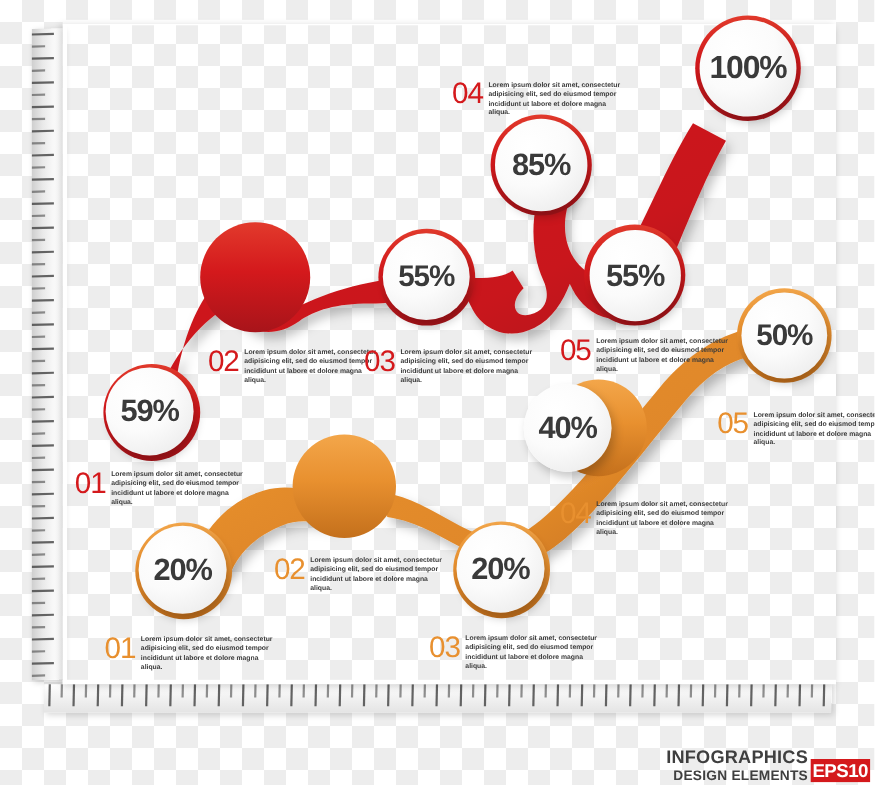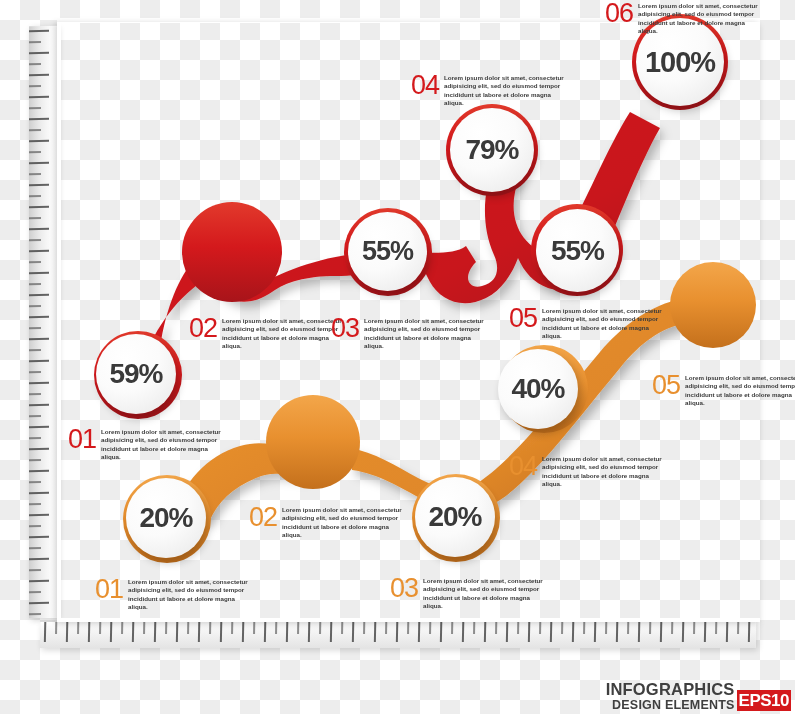--- a/index.html
+++ b/index.html
@@ -312,50 +312,47 @@
       <circle cx="167" cy="519" r="44" fill="url(#gOrg)"></circle>
       <circle cx="313" cy="442" r="47" fill="url(#gOrg)"></circle>
       <circle cx="456" cy="518" r="44" fill="url(#gOrg)"></circle>
       <circle cx="544" cy="389" r="44" fill="url(#gOrg)"></circle>
       <circle cx="713" cy="305" r="43" fill="url(#gOrg)"></circle>
     </g>
   </svg>
 
   <div class="bubble" style="left:96px;top:334px;width:80px;height:80px;font-size:28px;">59%</div>
   <div class="bubble" style="left:348px;top:212px;width:79px;height:79px;font-size:27px;">55%</div>
-  <div class="bubble" style="left:450px;top:108px;width:84px;height:84px;font-size:28px;">79%</div>
+  <div class="bubble" style="left:450px;top:108px;width:84px;height:84px;font-size:28px;">85%</div>
   <div class="bubble" style="left:536px;top:209px;width:83px;height:83px;font-size:28px;">55%</div>
   <div class="bubble" style="left:636px;top:18px;width:88px;height:88px;font-size:29px;">100%</div>
 
   <div class="bubble" style="left:126px;top:478px;width:80px;height:80px;font-size:28px;">20%</div>
   <div class="bubble" style="left:415px;top:477px;width:80px;height:80px;font-size:28px;">20%</div>
-  <div class="bubble" style="left:498px;top:349px;width:80px;height:80px;font-size:28px;">40%</div>
+  <div class="bubble" style="left:476px;top:349px;width:80px;height:80px;font-size:28px;">40%</div>
+  <div class="bubble" style="left:674px;top:266px;width:78px;height:78px;font-size:27px;">50%</div>
 
   <div class="step red" style="left:68px;top:426px;">
     <span class="num">01</span>
     <span class="txt">Lorem ipsum dolor sit amet, consectetur adipisicing elit, sed do eiusmod tempor incididunt ut labore et dolore magna aliqua.</span>
   </div>
   <div class="step red" style="left:189px;top:315px;">
     <span class="num">02</span>
     <span class="txt">Lorem ipsum dolor sit amet, consectetur adipisicing elit, sed do eiusmod tempor incididunt ut labore et dolore magna aliqua.</span>
   </div>
   <div class="step red" style="left:331px;top:315px;">
     <span class="num">03</span>
     <span class="txt">Lorem ipsum dolor sit amet, consectetur adipisicing elit, sed do eiusmod tempor incididunt ut labore et dolore magna aliqua.</span>
   </div>
   <div class="step red" style="left:411px;top:72px;">
     <span class="num">04</span>
     <span class="txt">Lorem ipsum dolor sit amet, consectetur adipisicing elit, sed do eiusmod tempor incididunt ut labore et dolore magna aliqua.</span>
   </div>
   <div class="step red" style="left:509px;top:305px;">
     <span class="num">05</span>
-    <span class="txt">Lorem ipsum dolor sit amet, consectetur adipisicing elit, sed do eiusmod tempor incididunt ut labore et dolore magna aliqua.</span>
-  </div>
-  <div class="step red" style="left:605px;top:0px;">
-    <span class="num">06</span>
     <span class="txt">Lorem ipsum dolor sit amet, consectetur adipisicing elit, sed do eiusmod tempor incididunt ut labore et dolore magna aliqua.</span>
   </div>
 
   <div class="step orange" style="left:95px;top:576px;">
     <span class="num">01</span>
     <span class="txt">Lorem ipsum dolor sit amet, consectetur adipisicing elit, sed do eiusmod tempor incididunt ut labore et dolore magna aliqua.</span>
   </div>
   <div class="step orange" style="left:249px;top:504px;">
     <span class="num">02</span>
     <span class="txt">Lorem ipsum dolor sit amet, consectetur adipisicing elit, sed do eiusmod tempor incididunt ut labore et dolore magna aliqua.</span>

